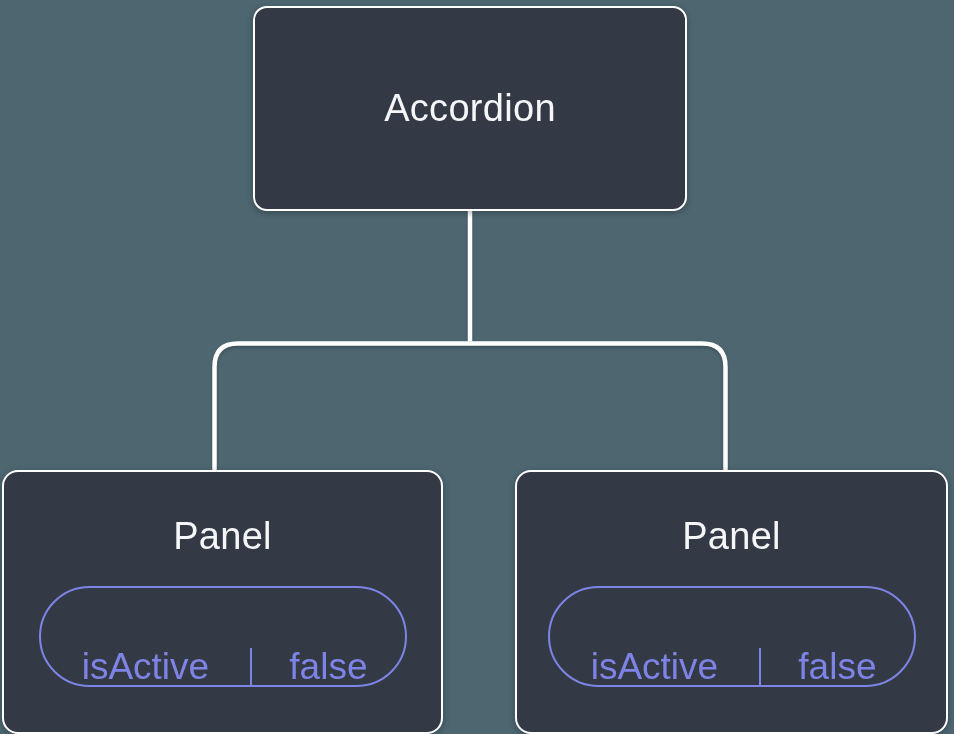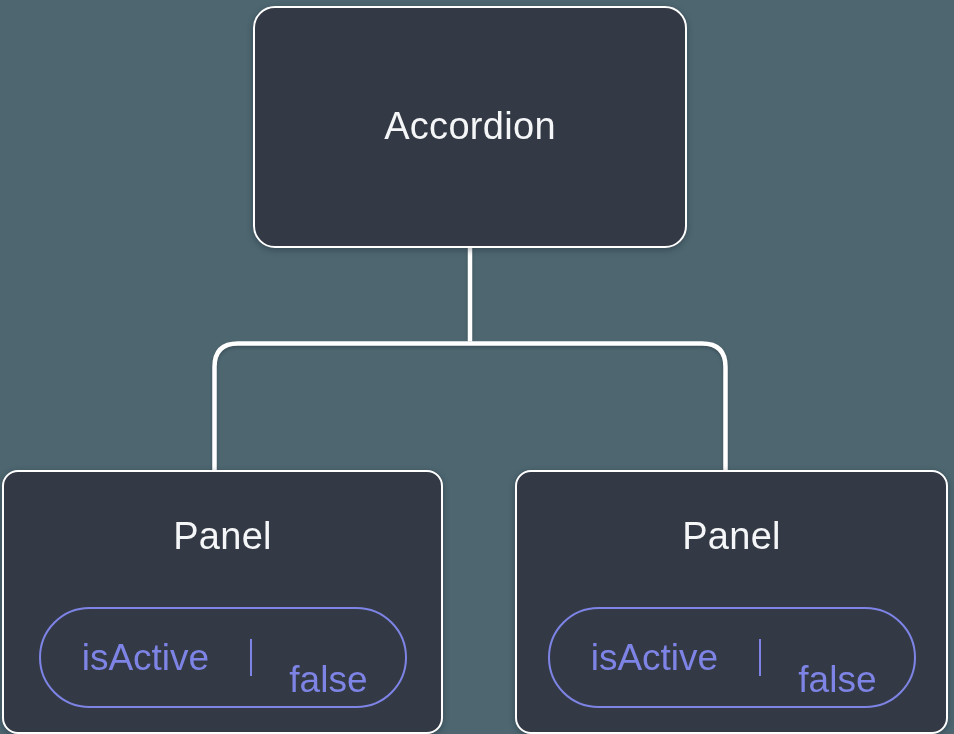--- a/index.html
+++ b/index.html
@@ -32,53 +32,52 @@
   }
   .node {
     position: absolute;
     z-index: 2;
     background: var(--node-fill);
     border: 2.5px solid var(--node-border);
     box-shadow: 0 2px 6px rgba(18, 24, 34, 0.35);
   }
   .node-root {
     left: 253px; top: 6px;
-    width: 434px; height: 242px;
-    border-radius: 22px;
+    width: 434px; height: 205px;
+    border-radius: 14px;
     display: flex;
     align-items: center;
     justify-content: center;
   }
   .node-child {
     top: 470px;
     height: 264px;
     border-radius: 16px;
     display: flex;
     flex-direction: column;
     align-items: center;
-    gap: 21px;
   }
   .node-child-left  { left: 2px;   width: 441px; }
   .node-child-right { left: 515px; width: 433px; }
   .node-title {
     color: var(--title-text);
     font-size: 38px;
     font-weight: 500;
     letter-spacing: 0.3px;
     line-height: 1.2;
   }
   .node-child .node-title { margin-top: 42px; }
   .state-pill {
     margin-top: 26px;
     width: 368px;
     height: 101px;
     border: 2.5px solid var(--accent-purple);
     border-radius: 999px;
     display: flex;
-    align-items: center;
+    align-items: flex-end;
     color: var(--accent-purple);
     font-size: 37px;
   }
   .state-cell {
     display: flex;
     align-items: center;
     justify-content: center;
     line-height: 1;
   }
   .state-cell-name  { width: 58.2%; border-right: 2.5px solid var(--accent-purple); }

